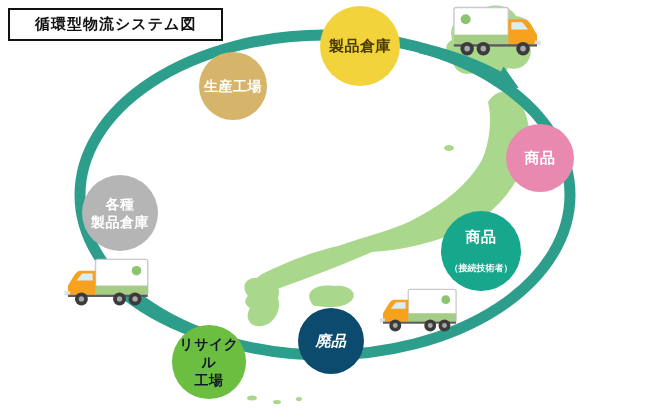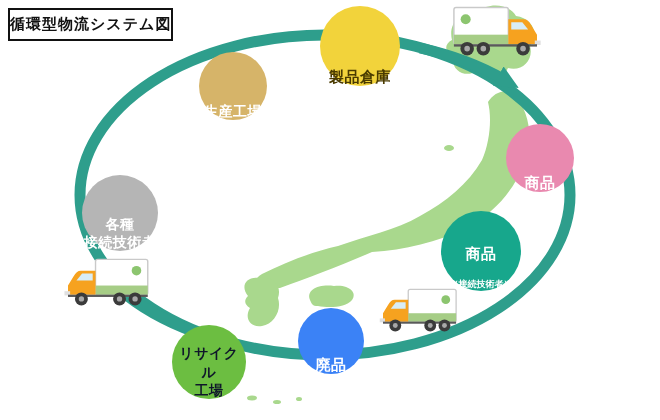--- a/index.html
+++ b/index.html
@@ -3,26 +3,26 @@
 <meta charset="utf-8">
 <style>
   html,body{margin:0;padding:0;background:#fff;}
   .stage{
     position:relative;width:660px;height:420px;background:#ffffff;overflow:hidden;
     font-family:"Liberation Sans","DejaVu Sans",sans-serif;
   }
   .layer{position:absolute;left:0;top:0;z-index:0;}
   .title-box{
     position:absolute;left:8px;top:8px;z-index:4;background:#ffffff;
-    border:2px solid #111111;padding:5px 0;font-size:15px;font-weight:bold;
+    border:2px solid #111111;padding:5px 25px;font-size:15px;font-weight:bold;
     letter-spacing:1px;color:#111111;
   }
   .node{
     position:absolute;border-radius:50%;z-index:2;
-    display:flex;flex-direction:column;align-items:center;justify-content:flex-end;
+    display:flex;flex-direction:column;align-items:center;justify-content:center;
     text-align:center;font-weight:bold;
   }
   .node-label{white-space:pre-line;font-size:14px;line-height:1.3;letter-spacing:0.5px;}
   .node-label.big{font-size:15px;}
   .node-sublabel{font-size:9px;margin-top:15px;letter-spacing:0;}
   .truck{position:absolute;z-index:3;}
   .truck.flip{transform:scaleX(-1);}
 </style>
 </head>
 <body>
@@ -82,32 +82,32 @@
 
   <div class="node" style="left: 506px; top: 124px; width: 68px; height: 68px; background: rgb(233, 137, 175); color: rgb(255, 255, 255);">
     <span class="node-label big">商品</span>
   </div>
 
   <div class="node" style="left: 441px; top: 211px; width: 80px; height: 80px; background: rgb(23, 167, 140); color: rgb(255, 255, 255);">
     <span class="node-label big">商品</span>
     <span class="node-sublabel">（接続技術者）</span>
   </div>
 
-  <div class="node" style="left: 298px; top: 308px; width: 66px; height: 66px; background: #3b82f6; color: rgb(255, 255, 255);">
+  <div class="node" style="left: 298px; top: 308px; width: 66px; height: 66px; background: #0c4a6e; color: rgb(255, 255, 255); font-style: italic;">
     <span class="node-label big">廃品</span>
   </div>
 
   <div class="node" style="left: 172px; top: 325px; width: 74px; height: 74px; background: rgb(108, 190, 65); color: #0f172a;">
     <span class="node-label">リサイクル
 工場</span>
   </div>
 
   <div class="node" style="left: 82px; top: 175px; width: 76px; height: 76px; background: rgb(181, 181, 181); color: rgb(255, 255, 255);">
     <span class="node-label">各種
-接続技術者</span>
+製品倉庫</span>
   </div>
 
   <div class="node" style="left: 199px; top: 52px; width: 68px; height: 68px; background: rgb(214, 180, 105); color: rgb(255, 255, 255);">
     <span class="node-label">生産工場</span>
   </div>
 
   <svg class="truck" style="left:452px;top:6px;" width="95" height="50" viewBox="0 0 64 34">
     <use href="#truck-sym"></use>
   </svg>
 

